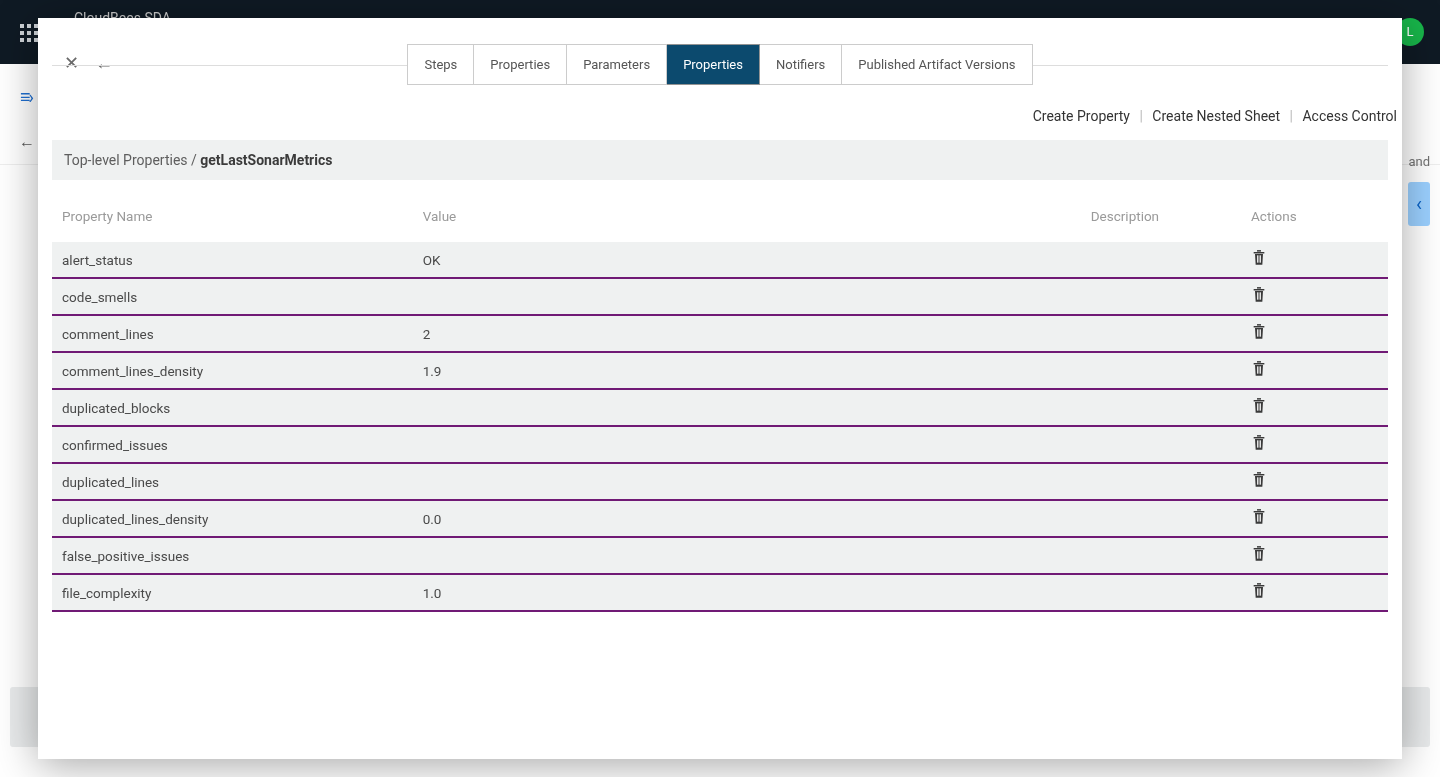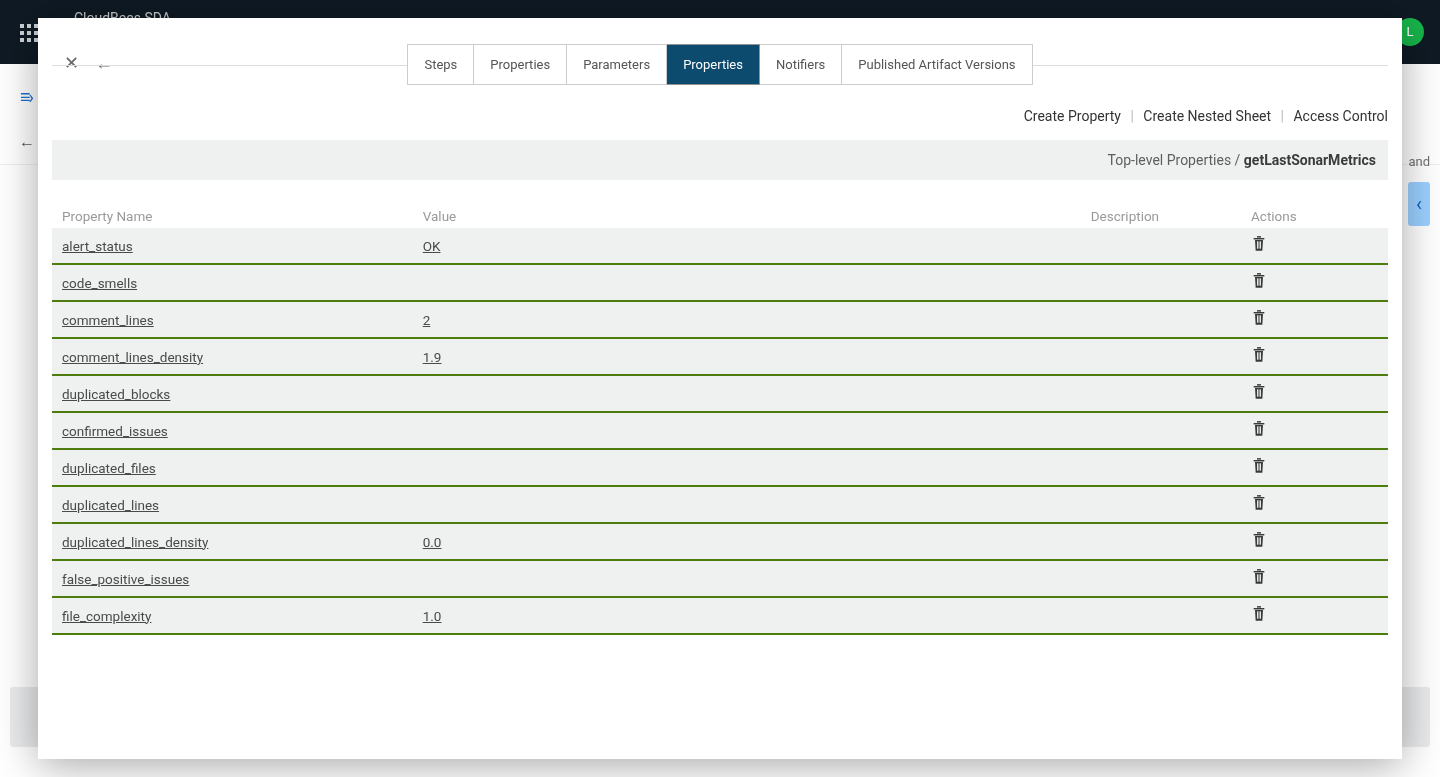--- a/index.html
+++ b/index.html
@@ -158,58 +158,56 @@
   }
   .tab:first-child { border-left-width: 1px; }
   .tab.active {
     background: #0c4a6e;
     color: #fff;
     border-color: #939393;
     text-align: center;
   }
   .actions-row {
     text-align: right;
-    padding: 22px 14px 10px;
+    padding: 22px 5px 10px;
     font-size: 14px;
     color: #333;
   }
   .actions-row .sep { color: #bbb; margin: 0 6px; }
   .actions-row span { cursor: pointer; }
   .breadcrumb-bar {
     margin: 6px 14px 0;
     background: #eff1f1;
     color: #5e5e5e;
     font-size: 14px;
     padding: 12px 12px;
-    text-align: right;
   }
   .breadcrumb-bar strong { color: #3b3b3b; }
 
   .table-wrap {
     margin: 14px 14px 0;
   }
   table {
     width: 100%;
     border-collapse: collapse;
     font-size: 13.5px;
   }
   thead th {
     text-align: left;
     color: #9a9a9a;
     font-weight: 400;
-    padding: 14px 10px 4px;
+    padding: 14px 10px 18px;
     background: #fff;
   }
   thead th.actions-col, tbody td.actions-col { text-align: left; padding-right: 18px; }
   tbody tr { background: #eff1f1; }
   tbody tr td {
     padding: 8px 10px;
-    border-bottom: 2px solid #4d7c0f;
+    border-bottom: 2px solid #701a75;
     color: #4a4a4a;
-    text-decoration: underline;
   }
   .trash {
     display: inline-block;
     width: 14px; height: 16px;
     cursor: pointer;
   }
   .trash svg { display: block; }
   .col-name   { width: 27%; }
   .col-value  { width: 50%; }
   .col-desc   { width: 12%; }
@@ -358,33 +356,20 @@
             <td class="actions-col"><span class="trash"><svg viewBox="0 0 24 24" width="16" height="16" fill="#3a3a3a">
                   <rect x="4" y="3" width="16" height="2.2"></rect>
                   <rect x="9" y="0.2" width="6" height="2.2"></rect>
                   <path d="M6 6 L18 6 L17 22 L7 22 Z"></path>
                   <rect x="9" y="8" width="1.4" height="11" fill="#eff1f1"></rect>
                   <rect x="11.3" y="8" width="1.4" height="11" fill="#eff1f1"></rect>
                   <rect x="13.6" y="8" width="1.4" height="11" fill="#eff1f1"></rect>
                 </svg></span></td>
           </tr>
           <tr>
-            <td>duplicated_files</td>
-            <td></td>
-            <td></td>
-            <td class="actions-col"><span class="trash"><svg viewBox="0 0 24 24" width="16" height="16" fill="#3a3a3a">
-                  <rect x="4" y="3" width="16" height="2.2"></rect>
-                  <rect x="9" y="0.2" width="6" height="2.2"></rect>
-                  <path d="M6 6 L18 6 L17 22 L7 22 Z"></path>
-                  <rect x="9" y="8" width="1.4" height="11" fill="#eff1f1"></rect>
-                  <rect x="11.3" y="8" width="1.4" height="11" fill="#eff1f1"></rect>
-                  <rect x="13.6" y="8" width="1.4" height="11" fill="#eff1f1"></rect>
-                </svg></span></td>
-          </tr>
-          <tr>
             <td>duplicated_lines</td>
             <td></td>
             <td></td>
             <td class="actions-col"><span class="trash"><svg viewBox="0 0 24 24" width="16" height="16" fill="#3a3a3a">
                   <rect x="4" y="3" width="16" height="2.2"></rect>
                   <rect x="9" y="0.2" width="6" height="2.2"></rect>
                   <path d="M6 6 L18 6 L17 22 L7 22 Z"></path>
                   <rect x="9" y="8" width="1.4" height="11" fill="#eff1f1"></rect>
                   <rect x="11.3" y="8" width="1.4" height="11" fill="#eff1f1"></rect>
                   <rect x="13.6" y="8" width="1.4" height="11" fill="#eff1f1"></rect>

